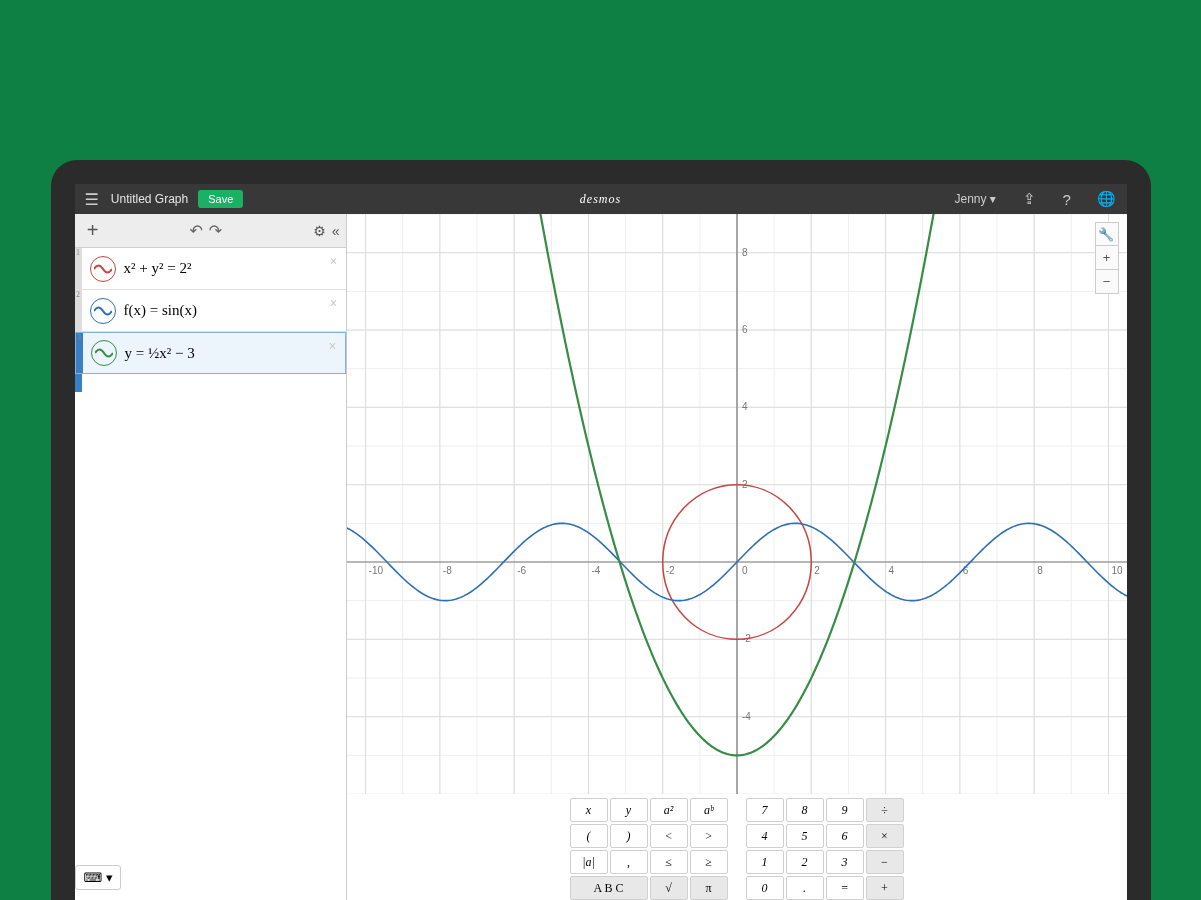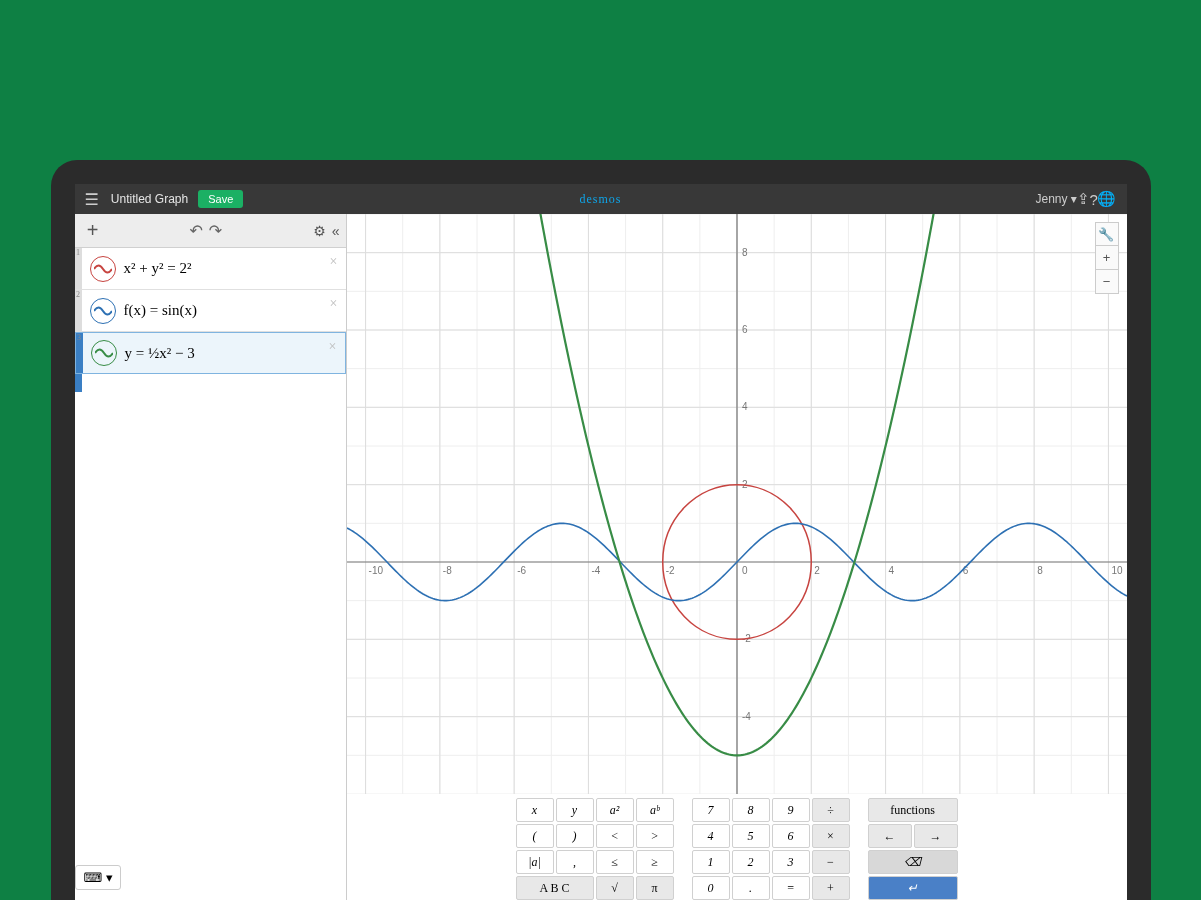--- a/index.html
+++ b/index.html
@@ -51,25 +51,26 @@
       padding: 3px 10px;
       border-radius: 3px;
       font-size: 11px;
       margin-left: 10px;
       cursor: pointer;
     }
     .top-bar .brand {
       position: absolute;
       left: 50%;
       transform: translateX(-50%);
-      color: #0ea5e9;
+      color: #ffffff;
       font-family: serif;
       letter-spacing: 1px;
-    }
-    .top-bar .right { margin-left: auto; display: flex; align-items: center; gap: 0; }
+      font-style: italic;
+    }
+    .top-bar .right { margin-left: auto; display: flex; align-items: center; gap: 27px; }
     .top-bar .user { font-size: 12px; color: #ccc; cursor: pointer; }
     .top-bar .icon-btn { font-size: 15px; color: #ccc; cursor: pointer; }
     .main { flex: 1; display: flex; position: relative; }
     .expr-panel {
       width: 272px;
       background: #fff;
       border-right: 1px solid #ccc;
       display: flex;
       flex-direction: column;
       position: relative;
@@ -398,24 +399,17 @@
               <div class="key op">×</div>
               <div class="key">1</div>
               <div class="key">2</div>
               <div class="key">3</div>
               <div class="key op">−</div>
               <div class="key">0</div>
               <div class="key">.</div>
               <div class="key">=</div>
               <div class="key op">+</div>
             </div>
-          <div class="key-group fn" id="kg-fn">
-              <div class="key op wide">functions</div>
-              <div class="key op">←</div>
-              <div class="key op">→</div>
-              <div class="key dark wide" style="grid-column: span 2;">⌫</div>
-              <div class="key blue wide" style="grid-column: span 2;">↵</div>
-            </div>
         </div>
       </div>
     </div>
   </div>
 </div>
 
 </body></html>

